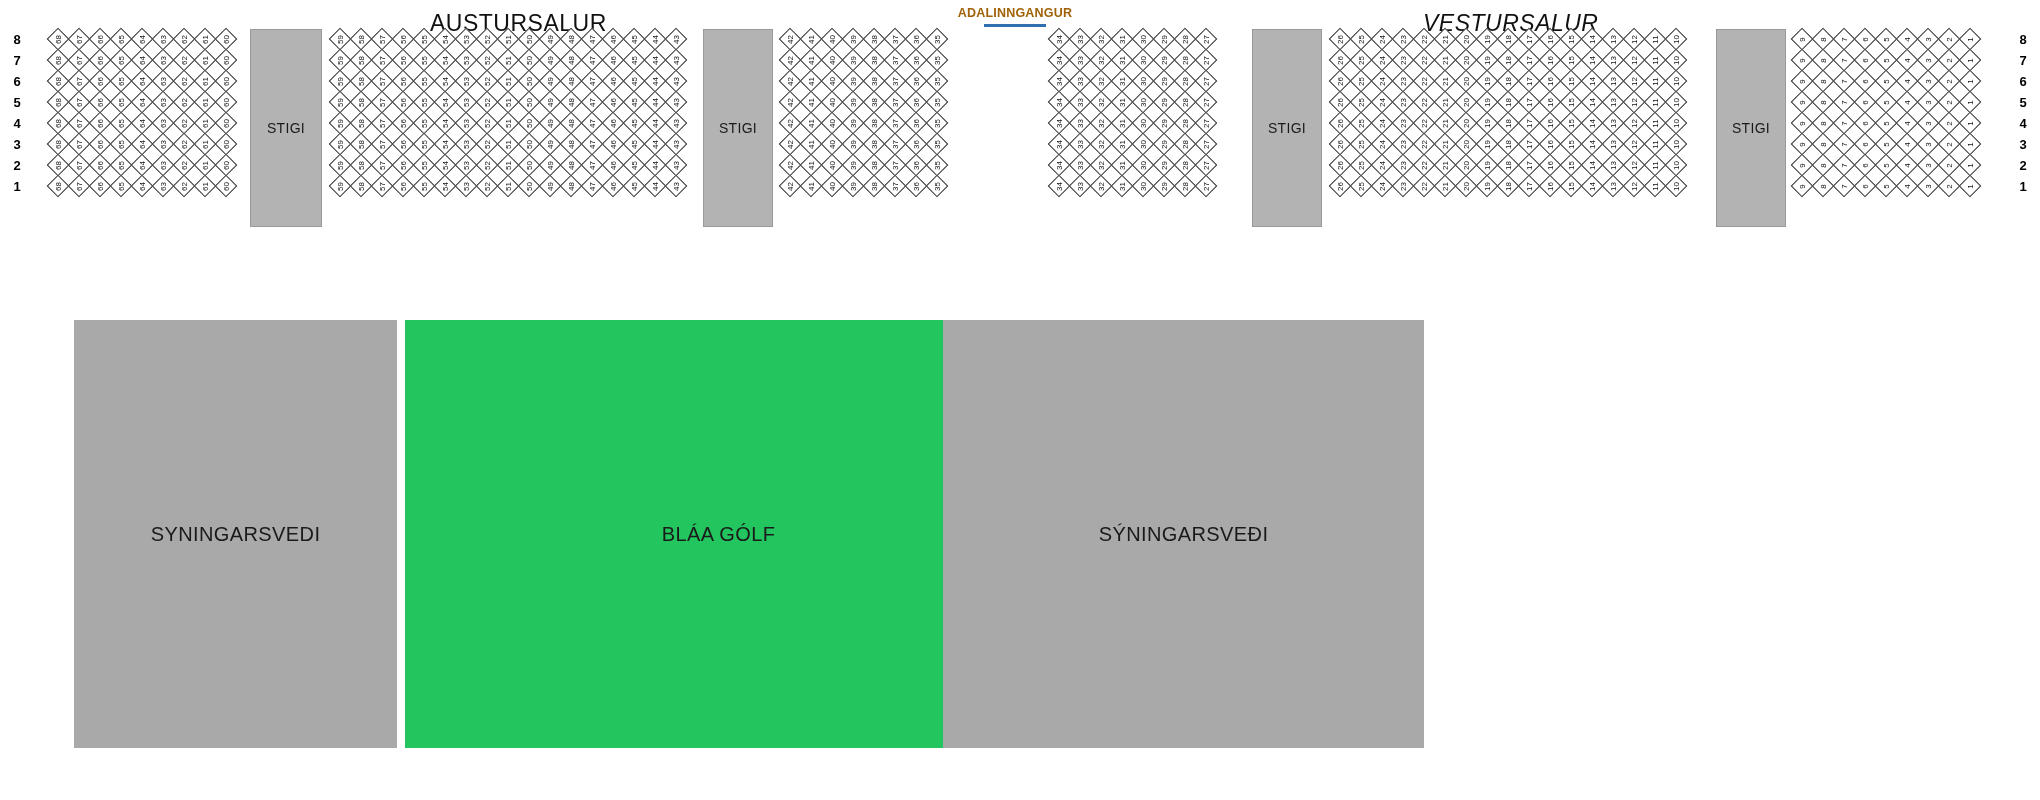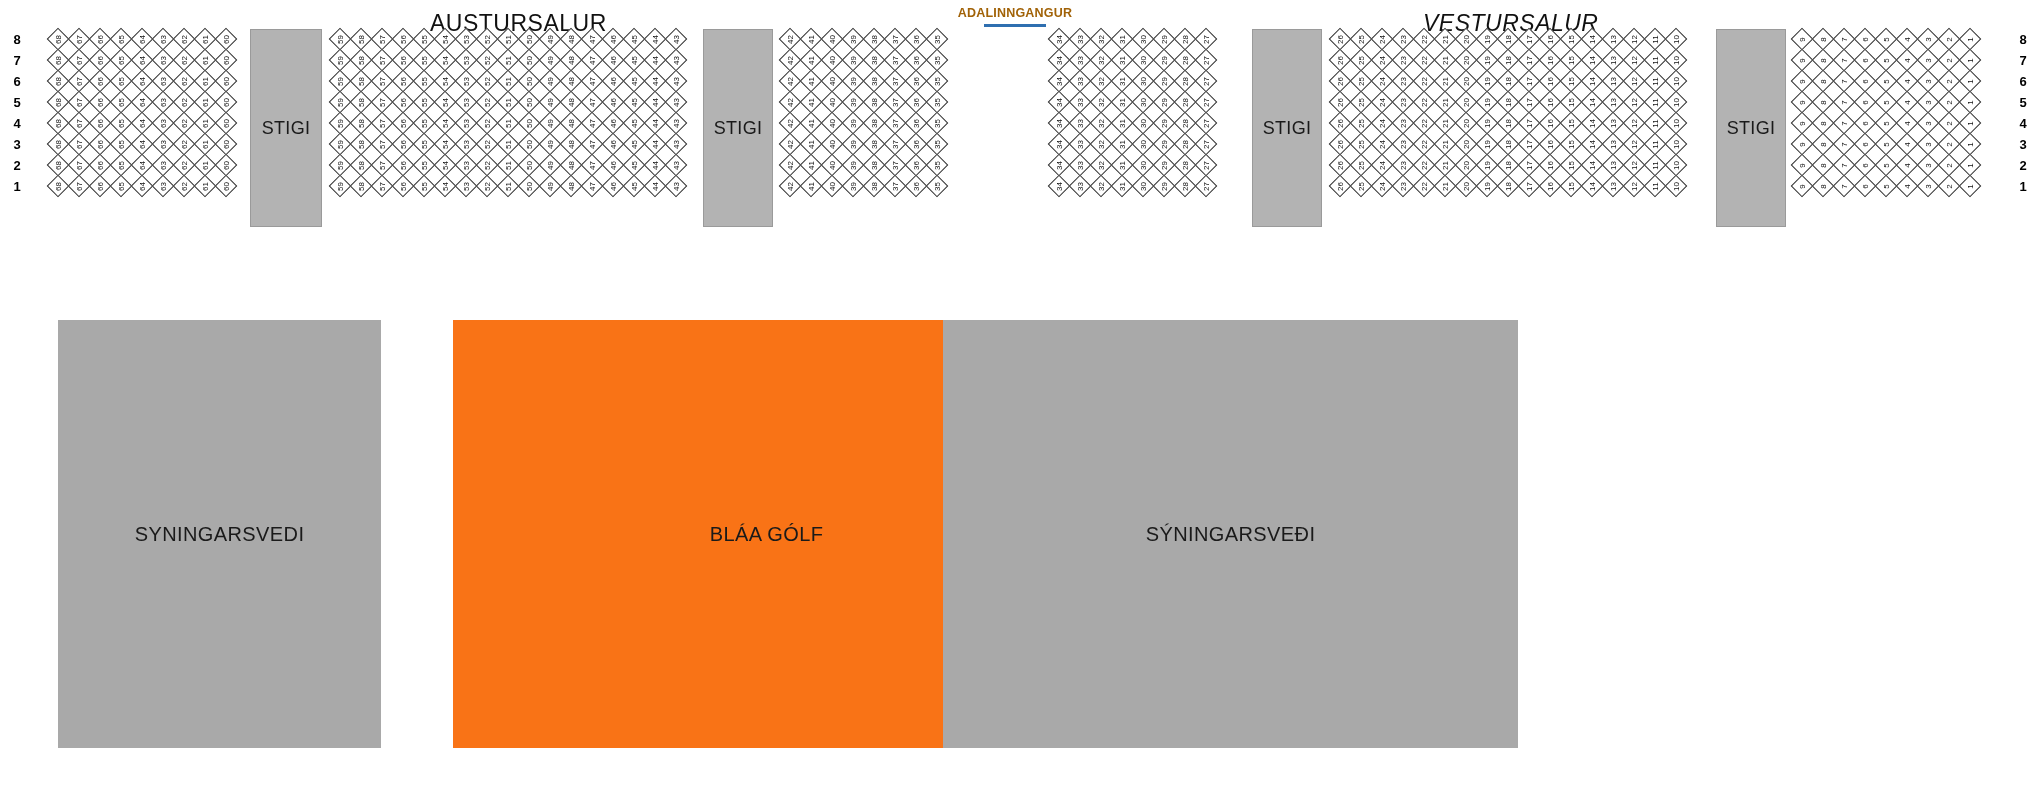--- a/index.html
+++ b/index.html
@@ -112,38 +112,38 @@
 
   
   .stairs {
     position: absolute;
     background: #b3b3b3;
     border: 1px solid #9a9a9a;
     box-sizing: border-box;
     display: flex;
     align-items: center;
     justify-content: center;
-    font-size: 18px;
+    font-size: 14px;
     color: #1a1a1a;
     letter-spacing: 0.3px;
   }
 
   
   .floor-area {
     position: absolute;
     display: flex;
     align-items: center;
     justify-content: center;
     font-size: 20px;
     letter-spacing: 0.4px;
     color: #1a1a1a;
   }
-  #area-west-exhibit  { left: 58px;  top: 320px; width: 323px; height: 428px; background: #a9a9a9; }
-  #area-blue-floor    { left: 405px; top: 320px; width: 627px; height: 428px; background: #f97316; margin-left: 48px; }
-  #area-east-exhibit  { left: 943px; top: 320px; width: 575px; height: 428px; background: #a9a9a9; }
+  #area-west-exhibit  { left: 74px;  top: 320px; width: 323px; height: 428px; background: #a9a9a9; }
+  #area-blue-floor    { left: 405px; top: 320px; width: 627px; height: 428px; background: #22c55e; }
+  #area-east-exhibit  { left: 943px; top: 320px; width: 481px; height: 428px; background: #a9a9a9; }
 </style>
 </head>
 <body>
 
 <div class="hall-title" id="title-east">AUSTURSALUR</div>
 <div class="hall-title" id="title-west">VESTURSALUR</div>
 
 <div class="entrance">
   <div class="entrance-label">ADALINNGANGUR</div>
   <div class="entrance-bar"></div>

